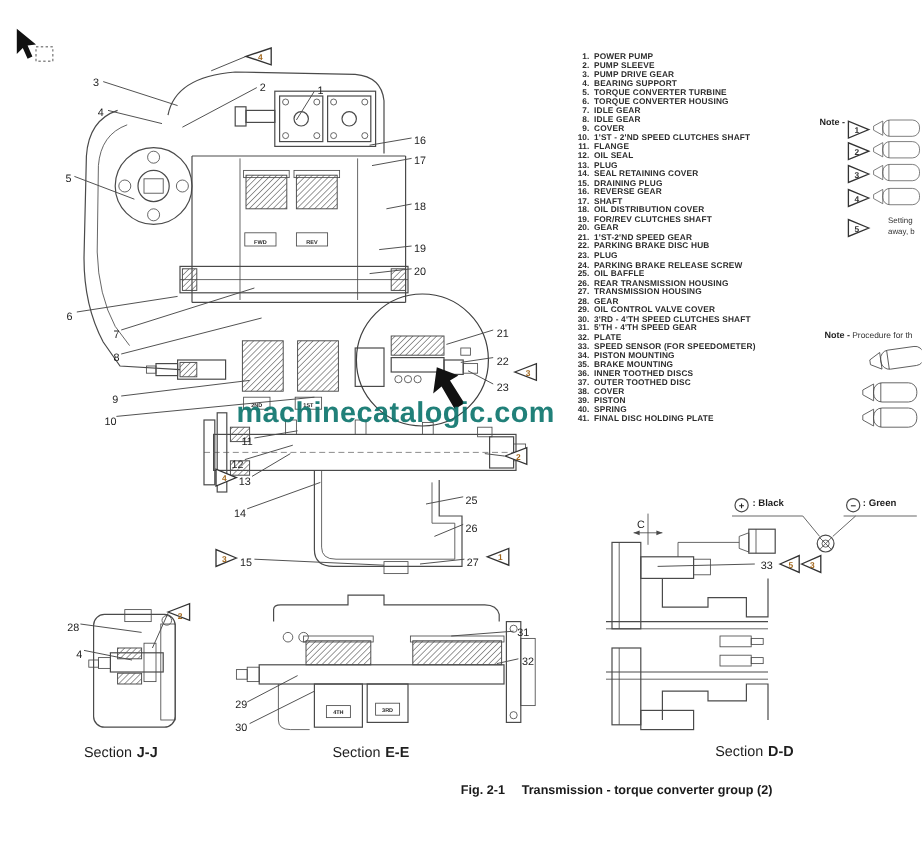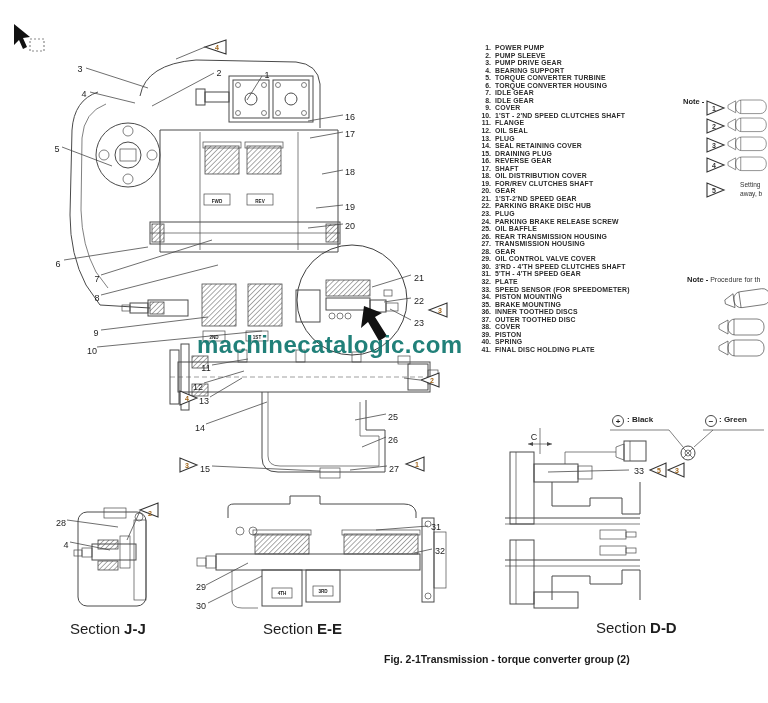--- a/index.html
+++ b/index.html
@@ -11,24 +11,24 @@
   .pl-row{display:flex;font-size:6.9px;line-height:7.55px;font-weight:bold;white-space:nowrap}
   .pl-num{width:17px;flex:0 0 17px;text-align:right}
   .pl-name{margin-left:4px;letter-spacing:.15px}
   
   .note-label{font-size:7.5px;font-weight:bold;color:#1e1e1e;white-space:nowrap}
   .note-text{font-size:6.6px;color:#333;white-space:nowrap}
   .note2{font-size:7px;color:#333;white-space:nowrap;width:81px;overflow:hidden}
   .note2 b{font-size:7.5px;color:#1e1e1e}
   
   .legend-label{font-size:8px;font-weight:bold;color:#1e1e1e;white-space:nowrap}
-  .section-caption{font-size:15px;color:#1e1e1e;white-space:nowrap}
+  .section-caption{font-size:12px;color:#1e1e1e;white-space:nowrap}
   .section-caption b{margin-left:4px}
   .fig-caption{font-size:10.5px;font-weight:bold;color:#1a1a1a;white-space:nowrap}
-  .fig-caption .t{}
+  .fig-caption .t{margin-left:14px}
   .watermark{position:absolute;left:197px;top:331px;font-size:24px;font-weight:bold;
              color:#0f766e;opacity:.92;letter-spacing:.4px;z-index:5;white-space:nowrap}
   
   svg{position:absolute;left:0;top:0}
   .ln{stroke:#4a4a4a;fill:none;stroke-width:1}
   .ln2{stroke:#4a4a4a;fill:none;stroke-width:.7}
   .ld{stroke:#4a4a4a;stroke-width:.8}
   .co{font:9px "Liberation Sans",sans-serif;fill:#1e1e1e;text-anchor:middle}
   .fl{fill:#fff;stroke:#333;stroke-width:1.1}
   .fn{font:bold 7px "Liberation Sans",sans-serif;fill:#a2661a;text-anchor:middle}
@@ -519,21 +519,21 @@
   <b>Note -</b>
   <span>Procedure for th</span>
 </div>
 
 <div class="abs legend-label" style="left:627px;top:415px">: Black</div>
 <div class="abs legend-label" style="left:719px;top:415px">: Green</div>
 
 <div class="abs section-caption" style="left:70px;top:620px">
   <span>Section</span><b>J-J</b>
 </div>
-<div class="abs section-caption" style="left:263px;top:620px">
+<div class="abs section-caption" style="left:277px;top:620px">
   <span>Section</span><b>E-E</b>
 </div>
 <div class="abs section-caption" style="left:596px;top:619px">
   <span>Section</span><b>D-D</b>
 </div>
 
 <div class="abs fig-caption" style="left:384px;top:653px">
   <span>Fig. 2-1</span><span class="t">Transmission - torque converter group (2)</span>
 </div>
 

